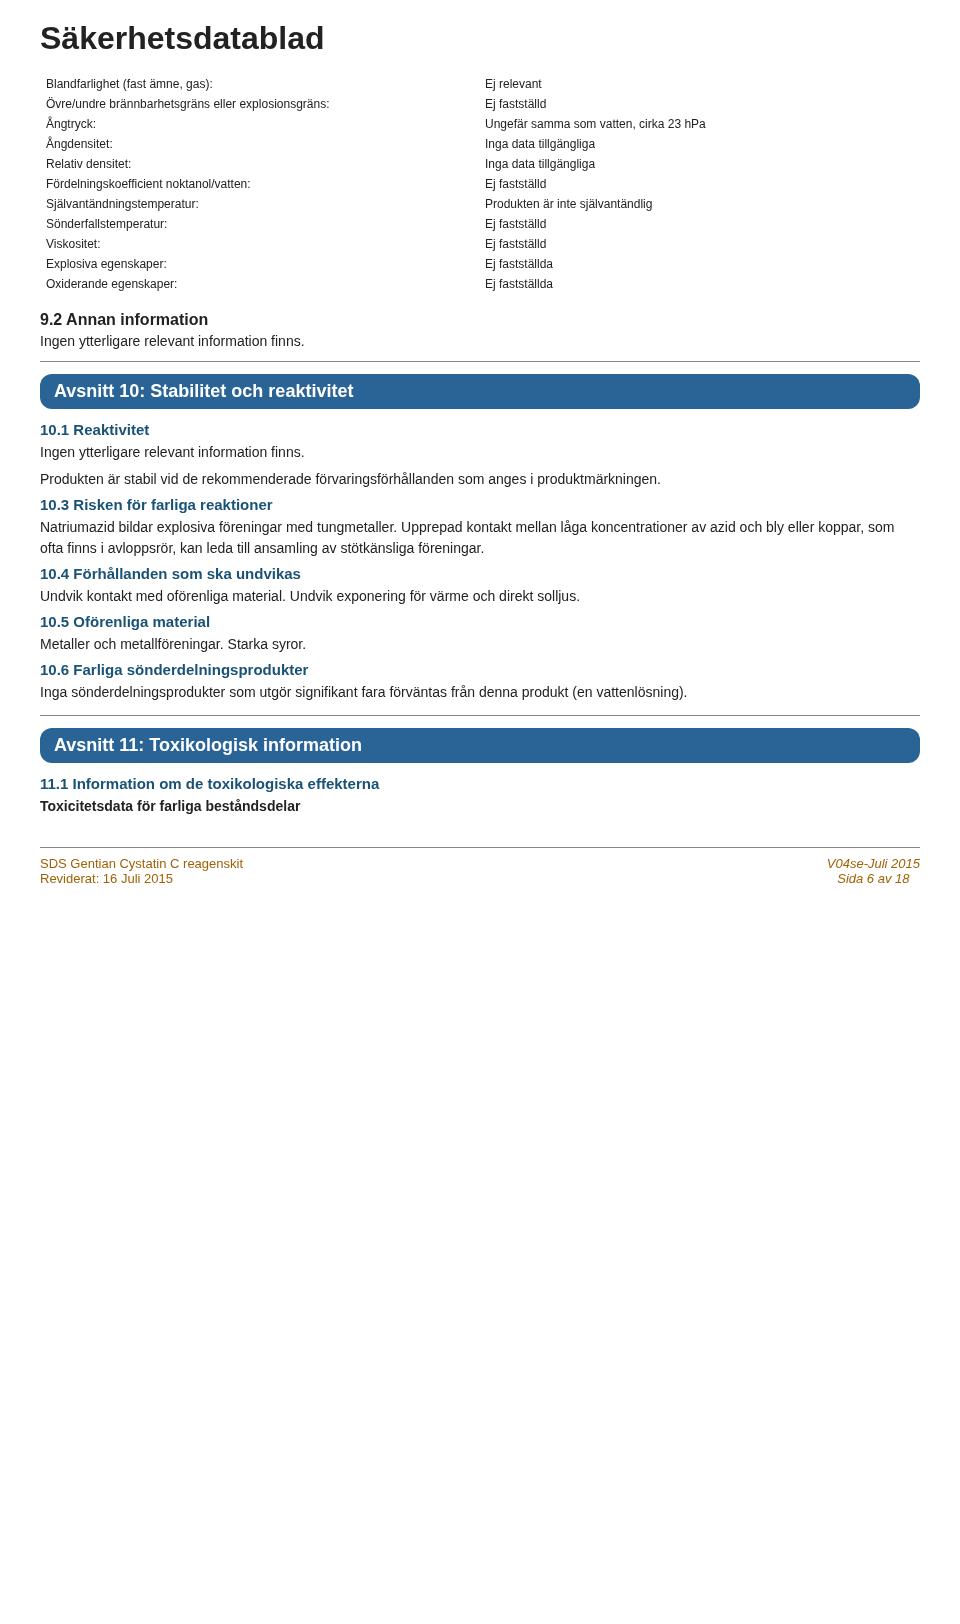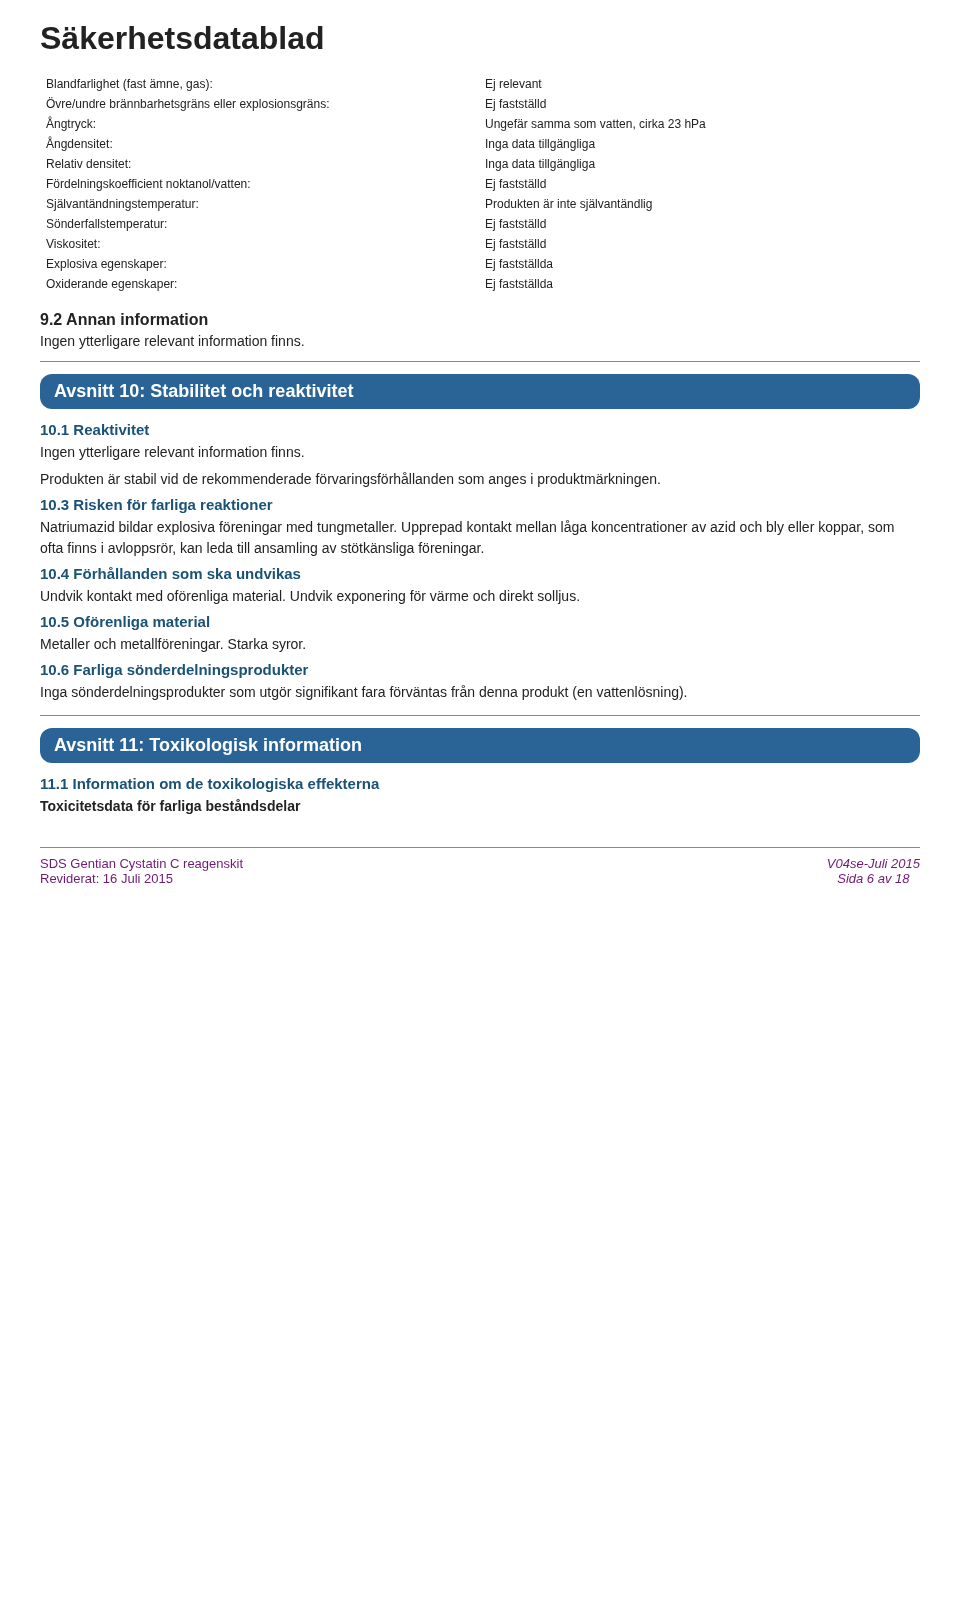--- a/index.html
+++ b/index.html
@@ -78,21 +78,21 @@
       margin-bottom: 6px;
       line-height: 1.5;
     }
     .footer {
       margin-top: 30px;
       border-top: 1.5px solid #888;
       padding-top: 8px;
       display: flex;
       justify-content: space-between;
       font-size: 13px;
-      color: #701a75;
+      color: #a16207;
     }
     .footer-left {}
     .footer-right {
       text-align: center;
       font-style: italic;
     }
   </style>
 </head>
 <body>
 

